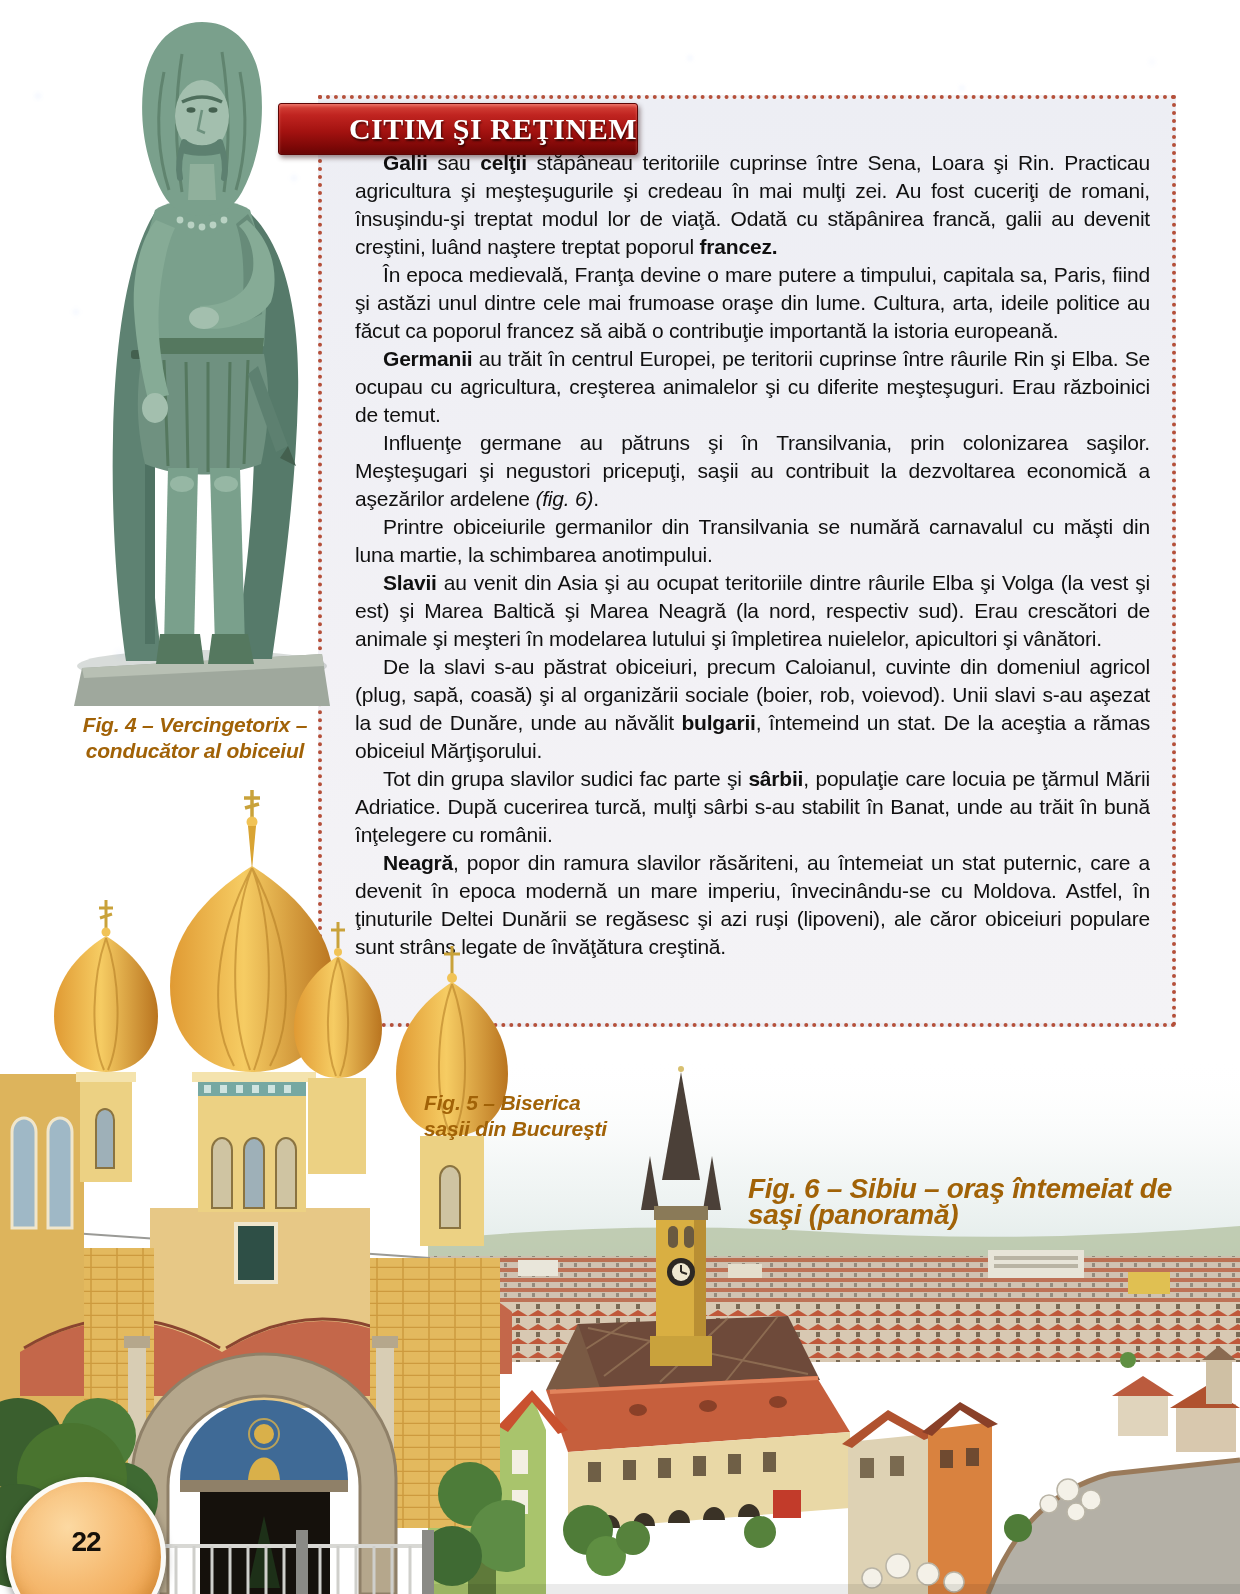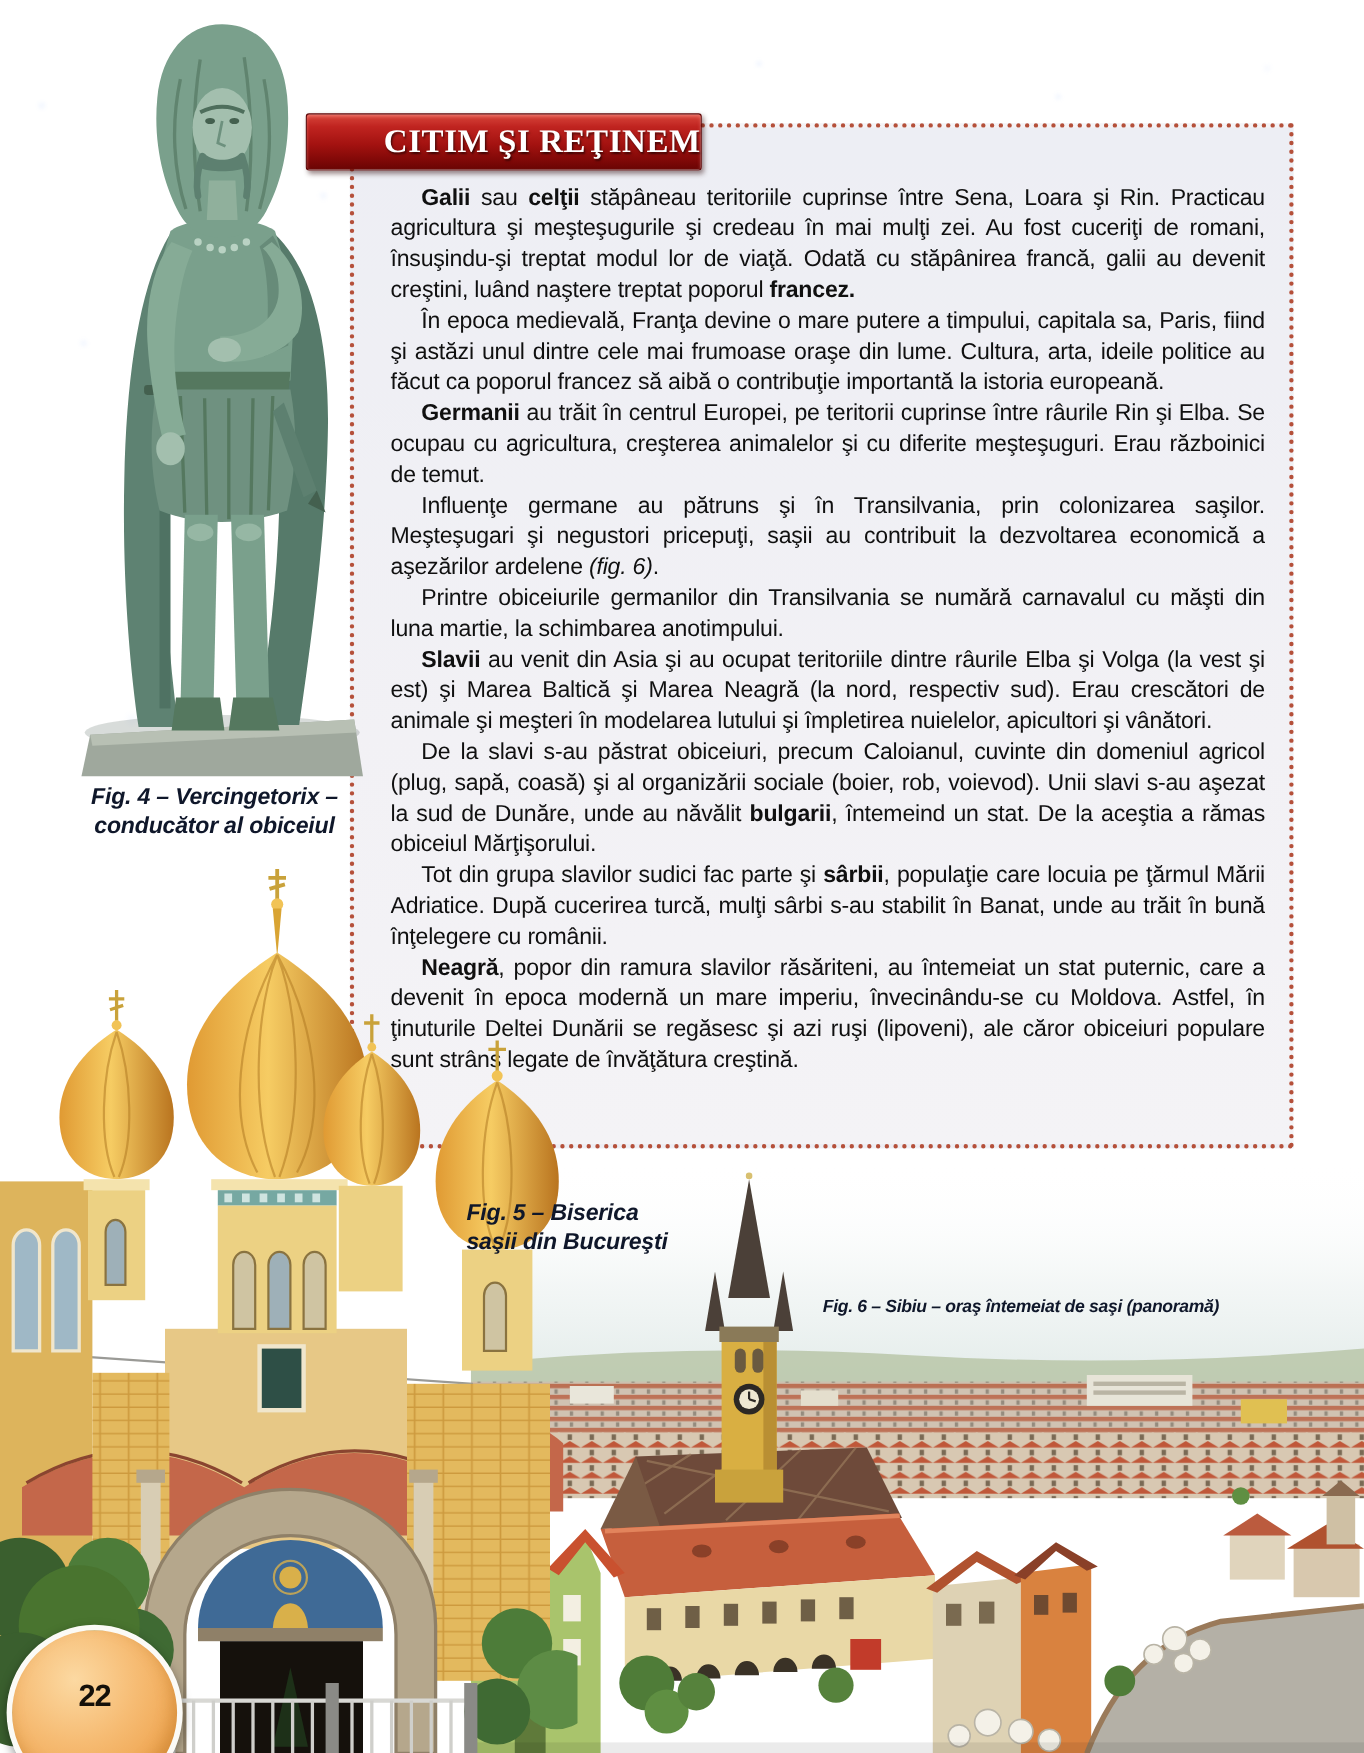--- a/index.html
+++ b/index.html
@@ -34,21 +34,21 @@
   .stars-b{
     position:absolute; left:0; top:0; width:4px; height:4px; border-radius:50%; background:#fff;
     box-shadow: 118px 652px 6px 1px rgba(220,232,255,.95), 36px 94px 5px 0 rgba(220,232,255,.9),
       205px 395px 5px 0 rgba(220,232,255,.85), 292px 176px 5px 0 rgba(220,232,255,.8),
       520px 108px 4px 0 rgba(226,236,255,.8), 688px 56px 4px 0 rgba(226,236,255,.8),
       960px 86px 4px 0 rgba(226,236,255,.8), 1150px 60px 5px 0 rgba(236,242,255,.9),
       74px 310px 5px 0 rgba(220,232,255,.8);
   }
   
   .textbox{
-    position:absolute; left:318px; top:112px; width:858px; height:932px;
+    position:absolute; left:318px; top:95px; width:858px; height:932px;
     box-sizing:border-box; border:4px dotted #b5503a;
     background:linear-gradient(180deg,#edeef4 0%,#f2f1f5 60%,#f4f3f6 100%);
     z-index:2;
   }
   .textbox-inner{
     position:absolute; left:33px; right:22px; top:50px; bottom:6px; overflow:hidden;
   }
   .textbox-inner p{
     margin:0; text-indent:28px; text-align:justify;
     font-size:21px; line-height:28px; letter-spacing:-.2px; color:#101010;
@@ -63,25 +63,25 @@
     box-shadow:2px 3px 5px rgba(40,0,0,.45), inset 0 2px 3px rgba(255,160,150,.5);
     display:flex; align-items:center; justify-content:flex-end;
   }
   .banner-label{
     font-family:"Liberation Serif", serif; font-weight:bold; font-size:30px; color:#ffffff;
     letter-spacing:.5px; text-shadow:1px 2px 2px rgba(0,0,0,.6);
   }
   
   .caption{
     position:absolute; z-index:7; font-weight:bold; font-style:italic;
-    color:#0f172a; font-size:21px; line-height:26px; letter-spacing:-.2px;
+    color:#a16207; font-size:21px; line-height:26px; letter-spacing:-.2px;
   }
   .cap4{left:62px; top:712px; width:266px; text-align:center;}
   .cap5{left:424px; top:1090px; width:240px; text-align:left;}
-  .cap6{left:748px; top:1176px; width:480px; font-size:16px; letter-spacing:-.3px;}
+  .cap6{left:748px; top:1176px; width:480px; font-size:28px; letter-spacing:-.3px;}
   .caption .line{display:block;}
   
   .statue-wrap{position:absolute; left:52px; top:14px; width:300px; height:692px; z-index:3;}
   .church-wrap{position:absolute; left:0px; top:788px; width:525px; height:806px; z-index:5;}
   .panorama-wrap{position:absolute; left:428px; top:1058px; width:812px; height:536px; z-index:3;}
   svg{display:block;}
   
   .badge{
     position:absolute; left:6px; top:1477px; width:150px; height:150px; z-index:8;
     border-radius:50%;

